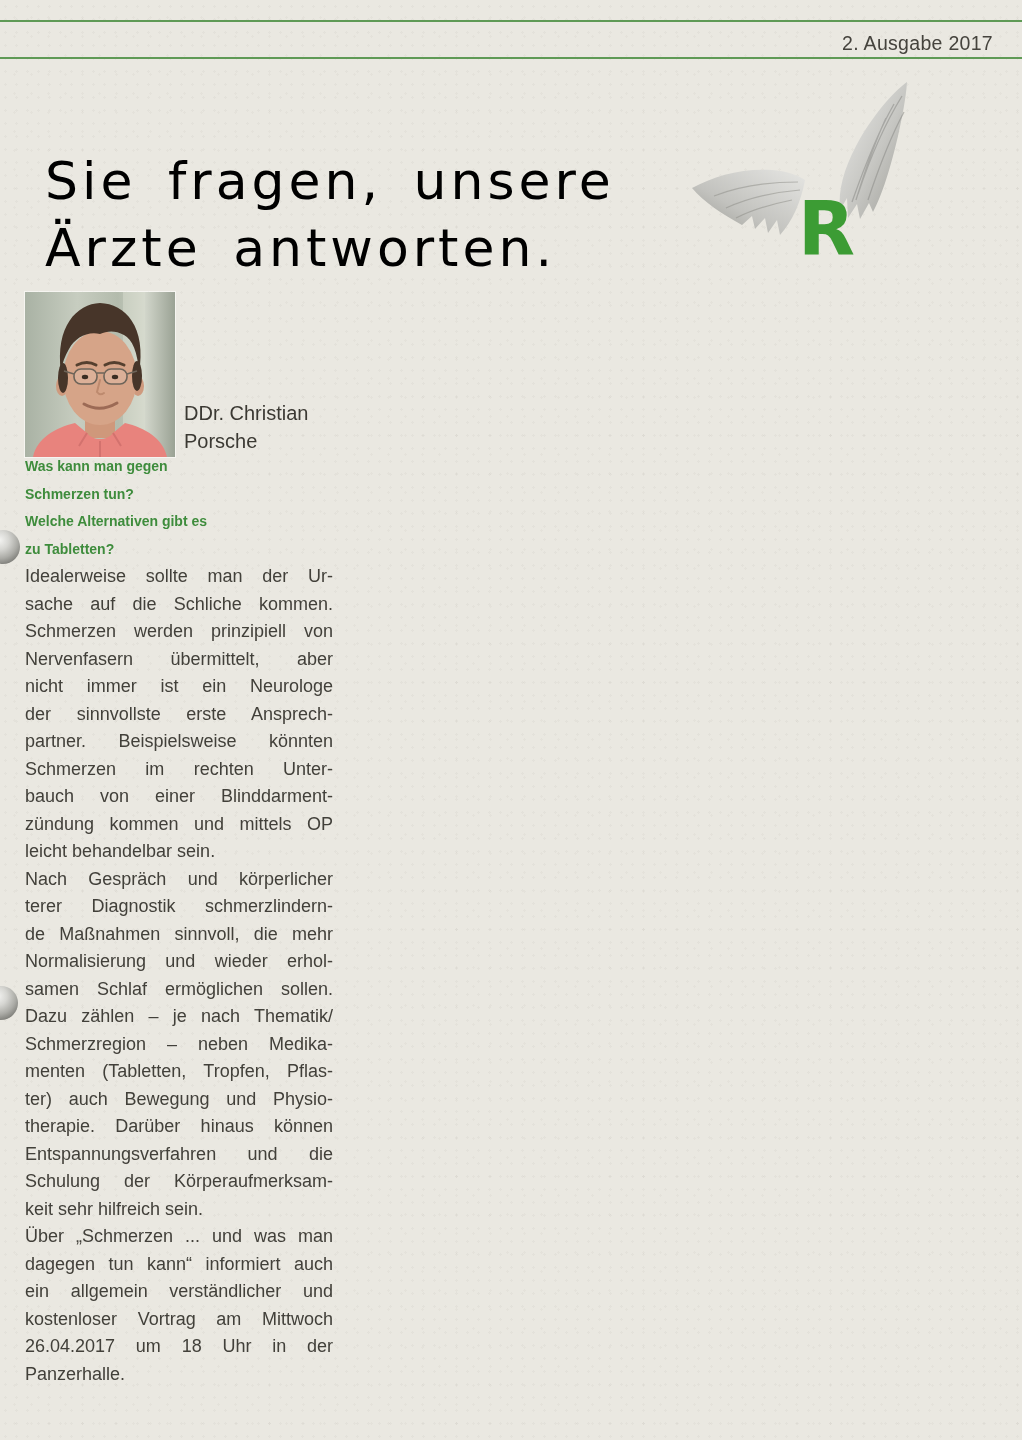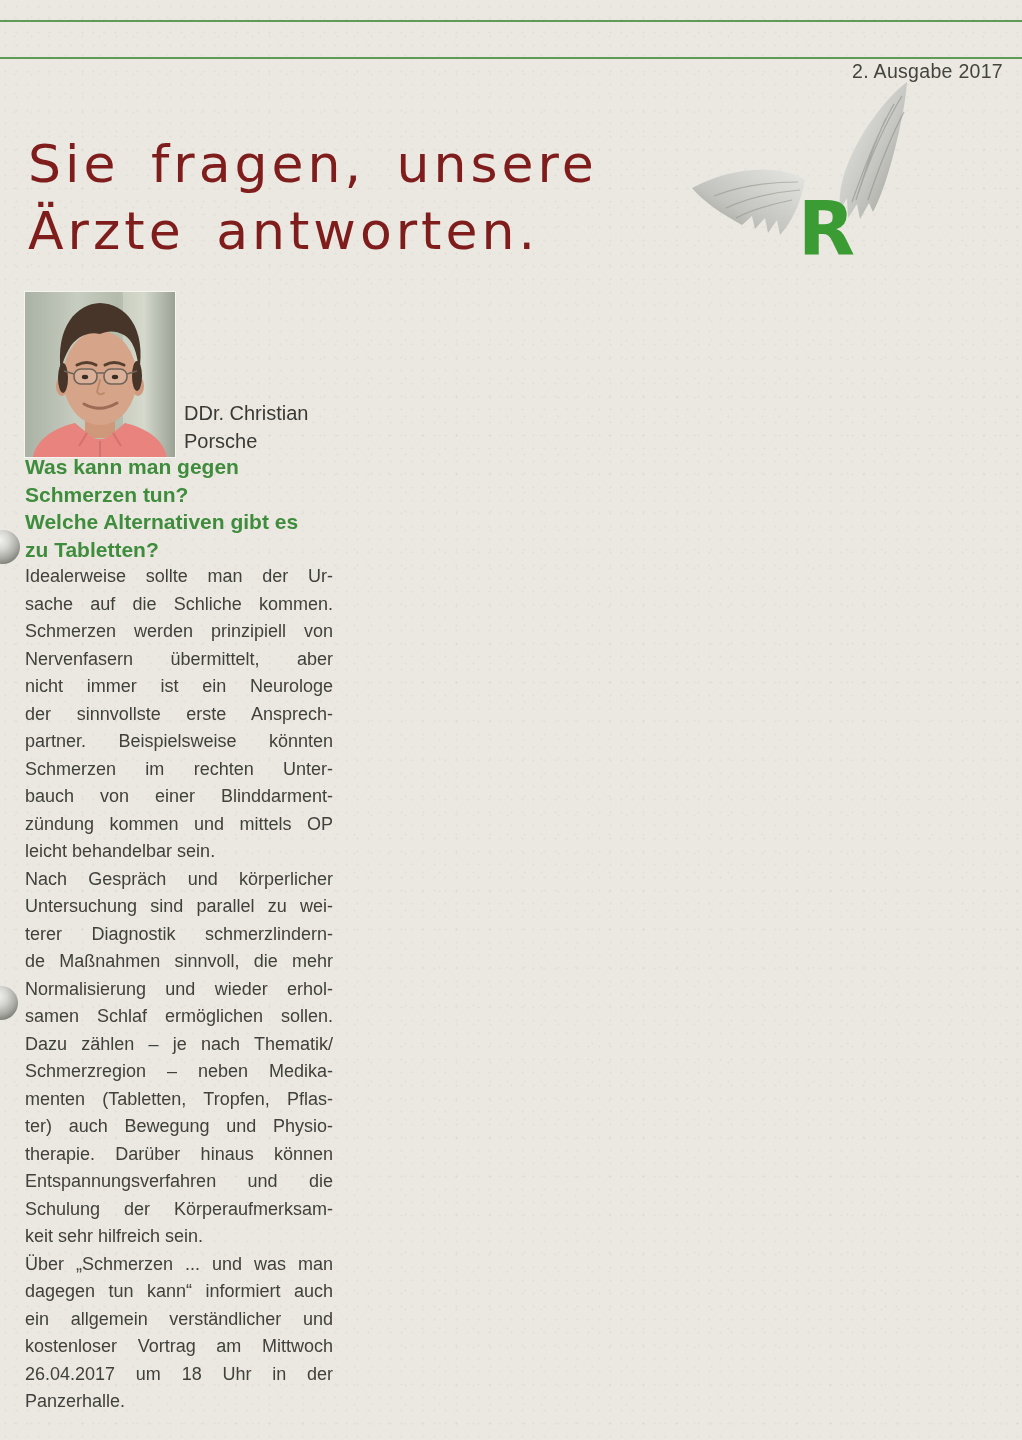--- a/index.html
+++ b/index.html
@@ -11,49 +11,49 @@
       radial-gradient(rgba(90,86,72,0.04) 1px, transparent 1.1px);
     background-size:11px 13px, 17px 19px;
     background-position:0 0, 6px 8px;
     font-family:"Liberation Sans", sans-serif;
     color:#42403a;
   }
   .rule{position:absolute;left:0;right:0;height:2px;background:#5f9a56;}
   .rule-top{top:20px;}
   .rule-second{top:57px;}
   .issue{
-    position:absolute;top:32px;right:19px;
-    font-size:19.5px;color:#45433d;letter-spacing:0.3px;margin-top:28px;
+    position:absolute;top:32px;right:29px;
+    font-size:19.5px;color:#45433d;letter-spacing:0.3px;
   }
   .title{
-    position:absolute;left:28px;top:131px;margin:0;
+    position:absolute;left:28px;top:131px;margin:17px;
     font-family:"DejaVu Sans", sans-serif;font-weight:normal;
     font-size:52px;line-height:67px;letter-spacing:4px;word-spacing:11px;
-    color:#7f1d1d;
+    color:#000000;
   }
   .title span{display:block;}
   
   .wings{position:absolute;left:680px;top:78px;width:270px;height:200px;}
   .wings svg{position:absolute;left:0;top:0;}
   .logo-r{
     position:absolute;left:118px;top:114px;
     font-family:"DejaVu Sans", sans-serif;font-weight:bold;
     font-size:74px;line-height:1;color:#3c9c34;
   }
   
   .photo{position:absolute;left:25px;top:292px;width:150px;height:165px;box-shadow:0 0 0 1px rgba(255,255,255,0.55);}
   
   .caption{
     position:absolute;left:184px;top:400px;
     font-size:20px;line-height:27.5px;color:#3b3933;
   }
   
   .question{
     position:absolute;left:25px;top:453px;width:330px;
-    font-size:21px;line-height:27.5px;font-weight:bold;color:#3e8c3c;
+    font-size:14px;line-height:27.5px;font-weight:bold;color:#3e8c3c;
   }
   
   .bodytext{
     position:absolute;left:25px;top:563px;width:308px;
     font-size:18px;line-height:27.5px;color:#42403a;
   }
   .line{text-align:left;}
   .bodytext .line.j{text-align:justify;text-align-last:justify;}
   .bold{font-weight:normal;}
   
@@ -161,21 +161,20 @@
     <div class="line j"><span>Schmerzen werden prinzipiell von</span></div>
     <div class="line j"><span>Nervenfasern übermittelt, aber</span></div>
     <div class="line j"><span>nicht immer ist ein Neurologe</span></div>
     <div class="line j"><span>der sinnvollste erste Ansprech-</span></div>
     <div class="line j"><span>partner. Beispielsweise könnten</span></div>
     <div class="line j"><span>Schmerzen im rechten Unter-</span></div>
     <div class="line j"><span>bauch von einer Blinddarment-</span></div>
     <div class="line j"><span>zündung kommen und mittels OP</span></div>
     <div class="line"><span>leicht behandelbar sein.</span></div>
     <div class="line j"><span>Nach Gespräch und körperlicher</span></div>
-    <div class="line j"><span>Untersuchung sind parallel zu wei-</span></div>
     <div class="line j"><span>terer Diagnostik schmerzlindern-</span></div>
     <div class="line j"><span>de Maßnahmen sinnvoll, die mehr</span></div>
     <div class="line j"><span>Normalisierung und wieder erhol-</span></div>
     <div class="line j"><span>samen Schlaf ermöglichen sollen.</span></div>
     <div class="line j"><span>Dazu zählen – je nach Thematik/</span></div>
     <div class="line j"><span>Schmerzregion – neben Medika-</span></div>
     <div class="line j"><span>menten (Tabletten, Tropfen, Pflas-</span></div>
     <div class="line j"><span>ter) auch Bewegung und Physio-</span></div>
     <div class="line j"><span>therapie. Darüber hinaus können</span></div>
     <div class="line j"><span>Entspannungsverfahren und die</span></div>

